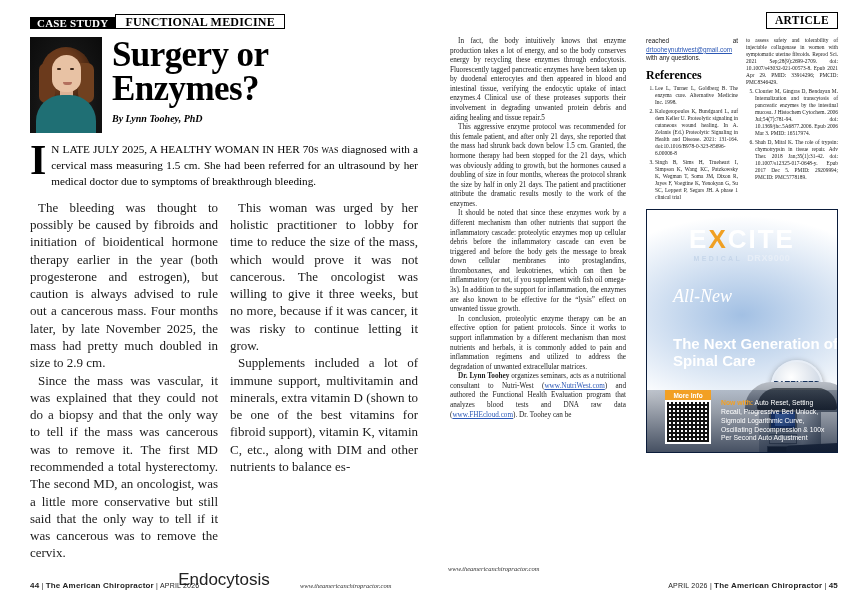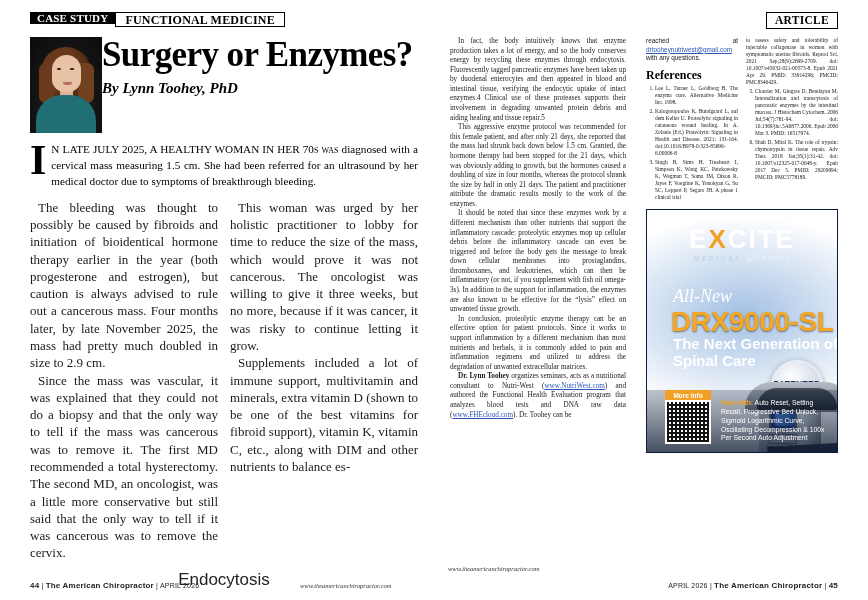--- a/index.html
+++ b/index.html
@@ -9,42 +9,42 @@
     background: #ffffff;
     font-family: "Liberation Serif", serif;
     overflow: hidden;
   }
   .spread { position: relative; width: 868px; height: 600px; background:#fff; display:flex; }
   .page { position: relative; height: 600px; background:#fff; }
   .page-left  { width: 434px; padding: 12px 16px 0 30px; }
   .page-right { width: 434px; padding: 12px 30px 0 16px; }
 
   
-  .tagbar { display:flex; align-items:flex-start; height:17px; margin-bottom:8px; }
+  .tagbar { display:flex; align-items:flex-end; height:17px; margin-bottom:8px; }
   .tag-case {
     background:#000; color:#fff; font-family:"Liberation Serif",serif;
     font-weight:bold; font-size:11px; letter-spacing:.2px;
     padding:1px 7px 0 7px; display:flex; align-items:center; line-height:1;
   }
   .tag-func {
     border:1.6px solid #000; color:#000; font-family:"Liberation Serif",serif;
     font-weight:bold; font-size:12px; letter-spacing:.2px;
     padding:1px 9px 0 9px; display:flex; align-items:center; line-height:1;
     background:#fff;
   }
   .tag-article {
     border:1.6px solid #000; color:#000; font-family:"Liberation Serif",serif;
     font-weight:bold; font-size:11.5px; letter-spacing:.3px;
     padding:1px 8px 0 8px; display:inline-flex; align-items:center; line-height:1;
     height:17px; background:#fff;
   }
   .right-tagrow { display:flex; justify-content:flex-end; height:17px; margin-bottom:8px; }
 
   
-  .titleblock { display:flex; align-items:flex-start; margin-bottom:9px; }
+  .titleblock { display:flex; gap:10px; align-items:flex-start; margin-bottom:9px; }
   .author-photo {
     width:72px; height:96px; flex:0 0 72px;
     background:#111; position:relative; overflow:hidden;
   }
   .ap-bg { position:absolute; inset:0;
     background: radial-gradient(ellipse at 50% 72%, #2b2b2b 0%, #141414 60%, #0b0b0b 100%); }
   .ap-hair { position:absolute; left:11px; top:10px; width:50px; height:52px;
     background:#6b3a1c; border-radius:26px 26px 20px 20px;
     box-shadow: inset -6px -4px 10px rgba(0,0,0,.35); }
   .ap-face { position:absolute; left:22px; top:18px; width:29px; height:37px;
@@ -61,21 +61,21 @@
     background:#1f6f74; border-radius:26px 26px 0 0; }
   .ap-neck { position:absolute; left:30px; top:52px; width:13px; height:12px; background:#ddb295; }
 
   .title-wrap { flex:1 1 auto; padding-top:1px; }
   h1.headline {
     font-family:"Liberation Serif", serif;
     font-weight:bold; font-size:35px; line-height:.96;
     margin:0 0 8px 0; letter-spacing:-0.6px; color:#000;
   }
   .byline { font-family:"Liberation Serif",serif; font-style:italic; font-weight:bold;
-    font-size:15px; color:#000; margin:0; }
+    font-size:10px; color:#000; margin:0; }
 
   
   .deck {
     font-family:"Liberation Serif",serif;
     font-size:11.2px; line-height:1.42; text-align:justify; color:#000;
     margin-bottom:9px;
   }
   .deck .dropcap {
     float:left; font-size:42px; line-height:33px; font-weight:bold;
     padding:2px 5px 0 0; font-family:"Liberation Serif",serif;
@@ -409,21 +409,20 @@
 
           <div class="ad-logo">
             <div class="excite">E<span class="x">X</span>CITE</div>
             <div class="ad-logo-sub">
               <span class="medical">MEDICAL</span>
               <span class="drx-small">DRX9000</span>
             </div>
           </div>
 
           <div class="allnew">All-New</div>
-          <div class="drx-big">DRX9000-SL</div>
           <div class="adsub">The Next Generation of Spinal Care</div>
 
           <div class="patented">
             <b>PATENTED</b>
             <small>TECHNOLOGY</small>
           </div>
 
           <div class="machine">
             <div class="m-base"></div>
             <div class="m-body"></div>

